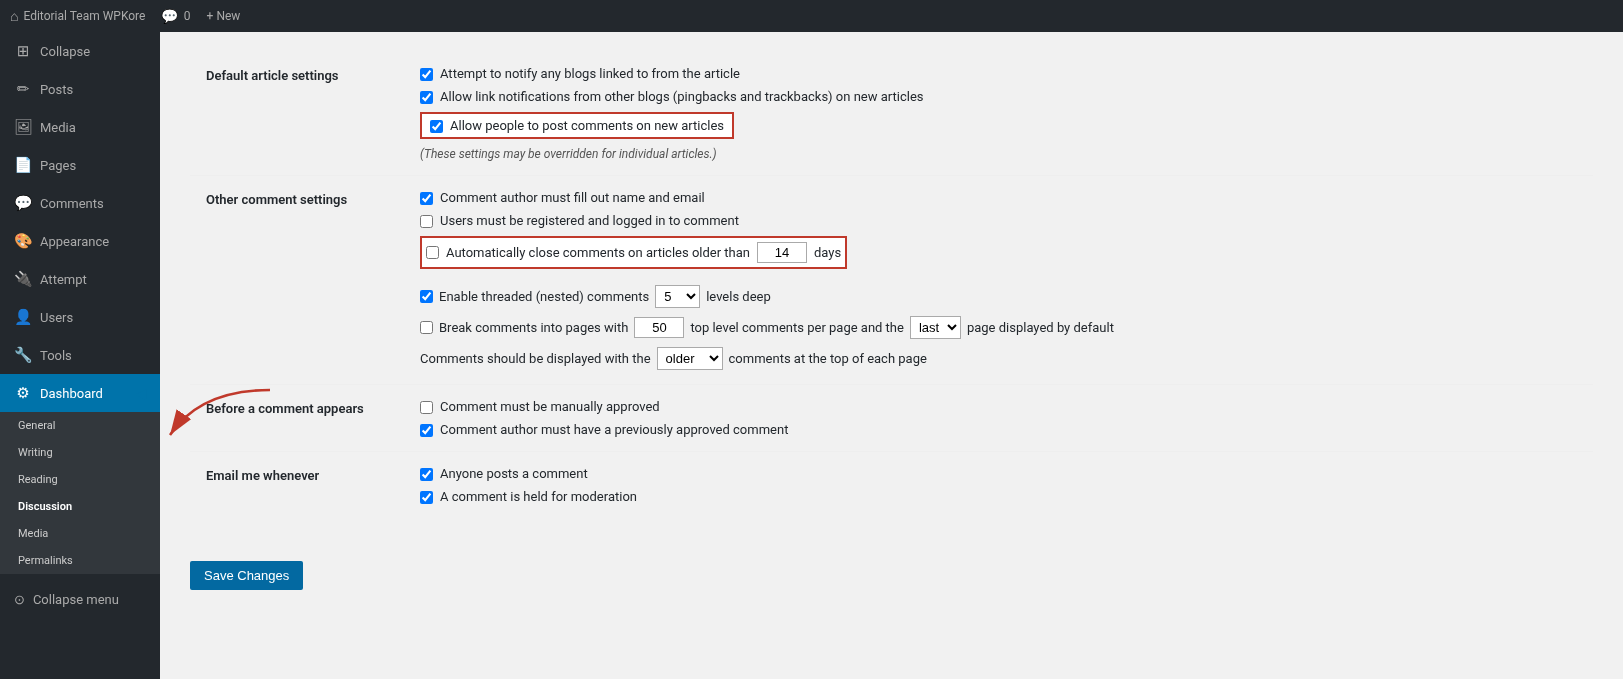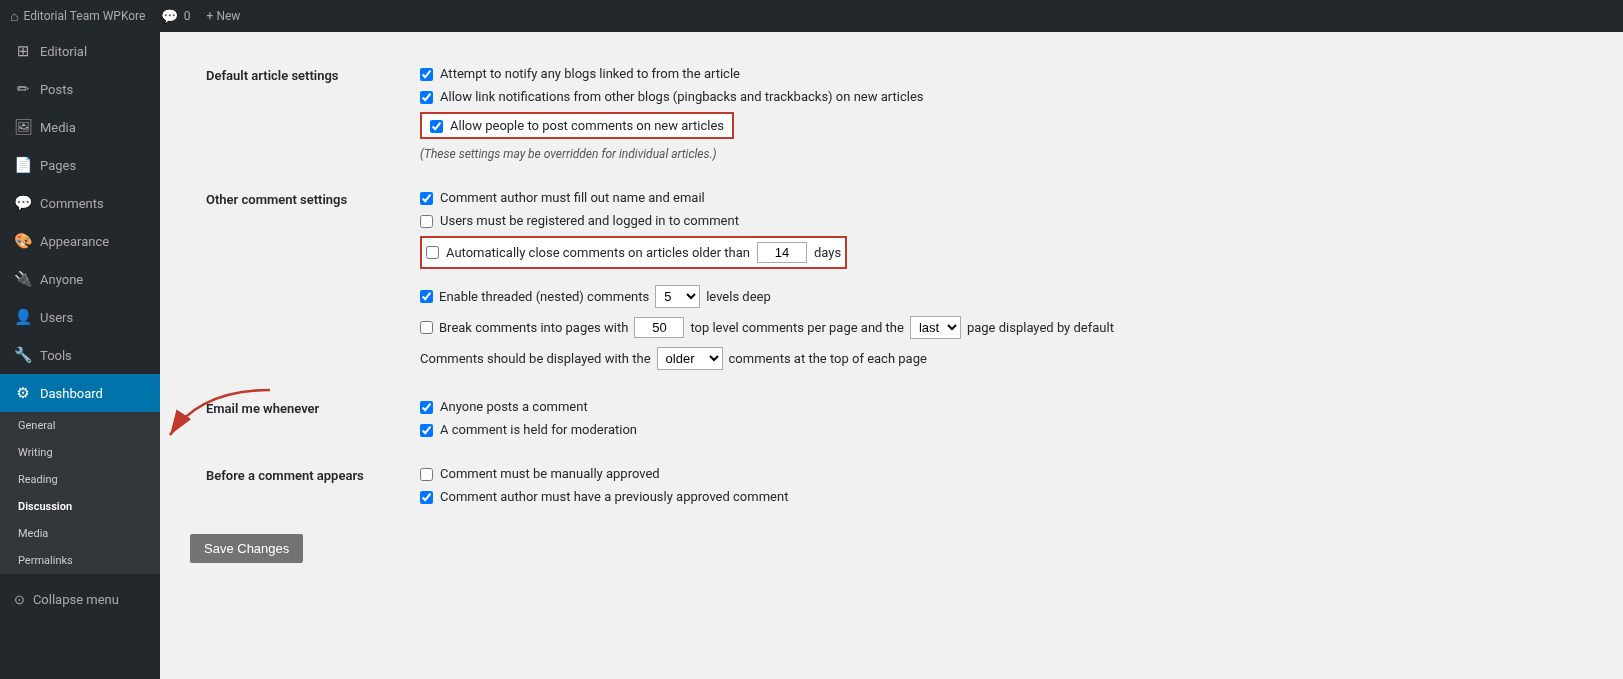--- a/index.html
+++ b/index.html
@@ -203,27 +203,28 @@
       top: 380px;
       pointer-events: none;
       z-index: 50;
     }
 
     
     .save-row {
       padding: 16px 0 8px 0;
     }
     .save-btn {
-      background: #737373;
+      background: #0369a1;
       color: #fff;
       border: none;
       padding: 7px 14px;
       font-size: 13px;
       cursor: pointer;
       border-radius: 2px;
+      margin-top: 27px;
     }
   </style>
 </head>
 <body>
 
 <div class="topbar">
   <div class="topbar-item">
     <span class="topbar-icon">⌂</span>
     <span>Editorial Team WPKore</span>
   </div>
@@ -234,21 +235,21 @@
   <div class="topbar-item">
     <span>+ New</span>
   </div>
 </div>
 
 <div class="layout">
 
   <div class="sidebar">
     <div class="sidebar-menu-item">
       <span class="menu-icon">⊞</span>
-      <span>Editorial</span>
+      <span>Collapse</span>
     </div>
     <div class="sidebar-menu-item">
       <span class="menu-icon">✏</span>
       <span>Posts</span>
     </div>
     <div class="sidebar-menu-item">
       <span class="menu-icon">🖼</span>
       <span>Media</span>
     </div>
     <div class="sidebar-menu-item">
@@ -258,21 +259,21 @@
     <div class="sidebar-menu-item">
       <span class="menu-icon">💬</span>
       <span>Comments</span>
     </div>
     <div class="sidebar-menu-item">
       <span class="menu-icon">🎨</span>
       <span>Appearance</span>
     </div>
     <div class="sidebar-menu-item">
       <span class="menu-icon">🔌</span>
-      <span>Anyone</span>
+      <span>Attempt</span>
     </div>
     <div class="sidebar-menu-item">
       <span class="menu-icon">👤</span>
       <span>Users</span>
     </div>
     <div class="sidebar-menu-item">
       <span class="menu-icon">🔧</span>
       <span>Tools</span>
     </div>
     <div class="sidebar-menu-item active">
@@ -383,47 +384,47 @@
             <select class="inline-select">
               <option>older</option>
               <option>newer</option>
             </select>
             <span>comments at the top of each page</span>
           </div>
         </td>
       </tr>
 
       <tr>
+        <td class="label-col">Before a comment appears</td>
+        <td class="content-col">
+          <div class="checkbox-row">
+            <input type="checkbox" id="manually_approved" style="">
+            <label for="manually_approved">Comment must be manually approved</label>
+          </div>
+          <div class="checkbox-row">
+            <input type="checkbox" id="previously_approved" checked="" style="">
+            <label for="previously_approved">Comment author must have a previously approved comment</label>
+          </div>
+        </td>
+      </tr>
+
+      <tr>
         <td class="label-col">Email me whenever</td>
         <td class="content-col">
           <div class="checkbox-row">
             <input type="checkbox" id="anyone_posts" checked="" style="">
             <label for="anyone_posts">Anyone posts a comment</label>
           </div>
           <div class="checkbox-row">
             <input type="checkbox" id="held_moderation" checked="" style="">
             <label for="held_moderation">A comment is held for moderation</label>
           </div>
         </td>
       </tr>
 
-      <tr>
-        <td class="label-col">Before a comment appears</td>
-        <td class="content-col">
-          <div class="checkbox-row">
-            <input type="checkbox" id="manually_approved" style="">
-            <label for="manually_approved">Comment must be manually approved</label>
-          </div>
-          <div class="checkbox-row">
-            <input type="checkbox" id="previously_approved" checked="" style="">
-            <label for="previously_approved">Comment author must have a previously approved comment</label>
-          </div>
-        </td>
-      </tr>
-
     </tbody>
       </table>
 
     <div class="save-row">
       <button class="save-btn">Save Changes</button>
     </div>
 
   </div>
 </div>
 

